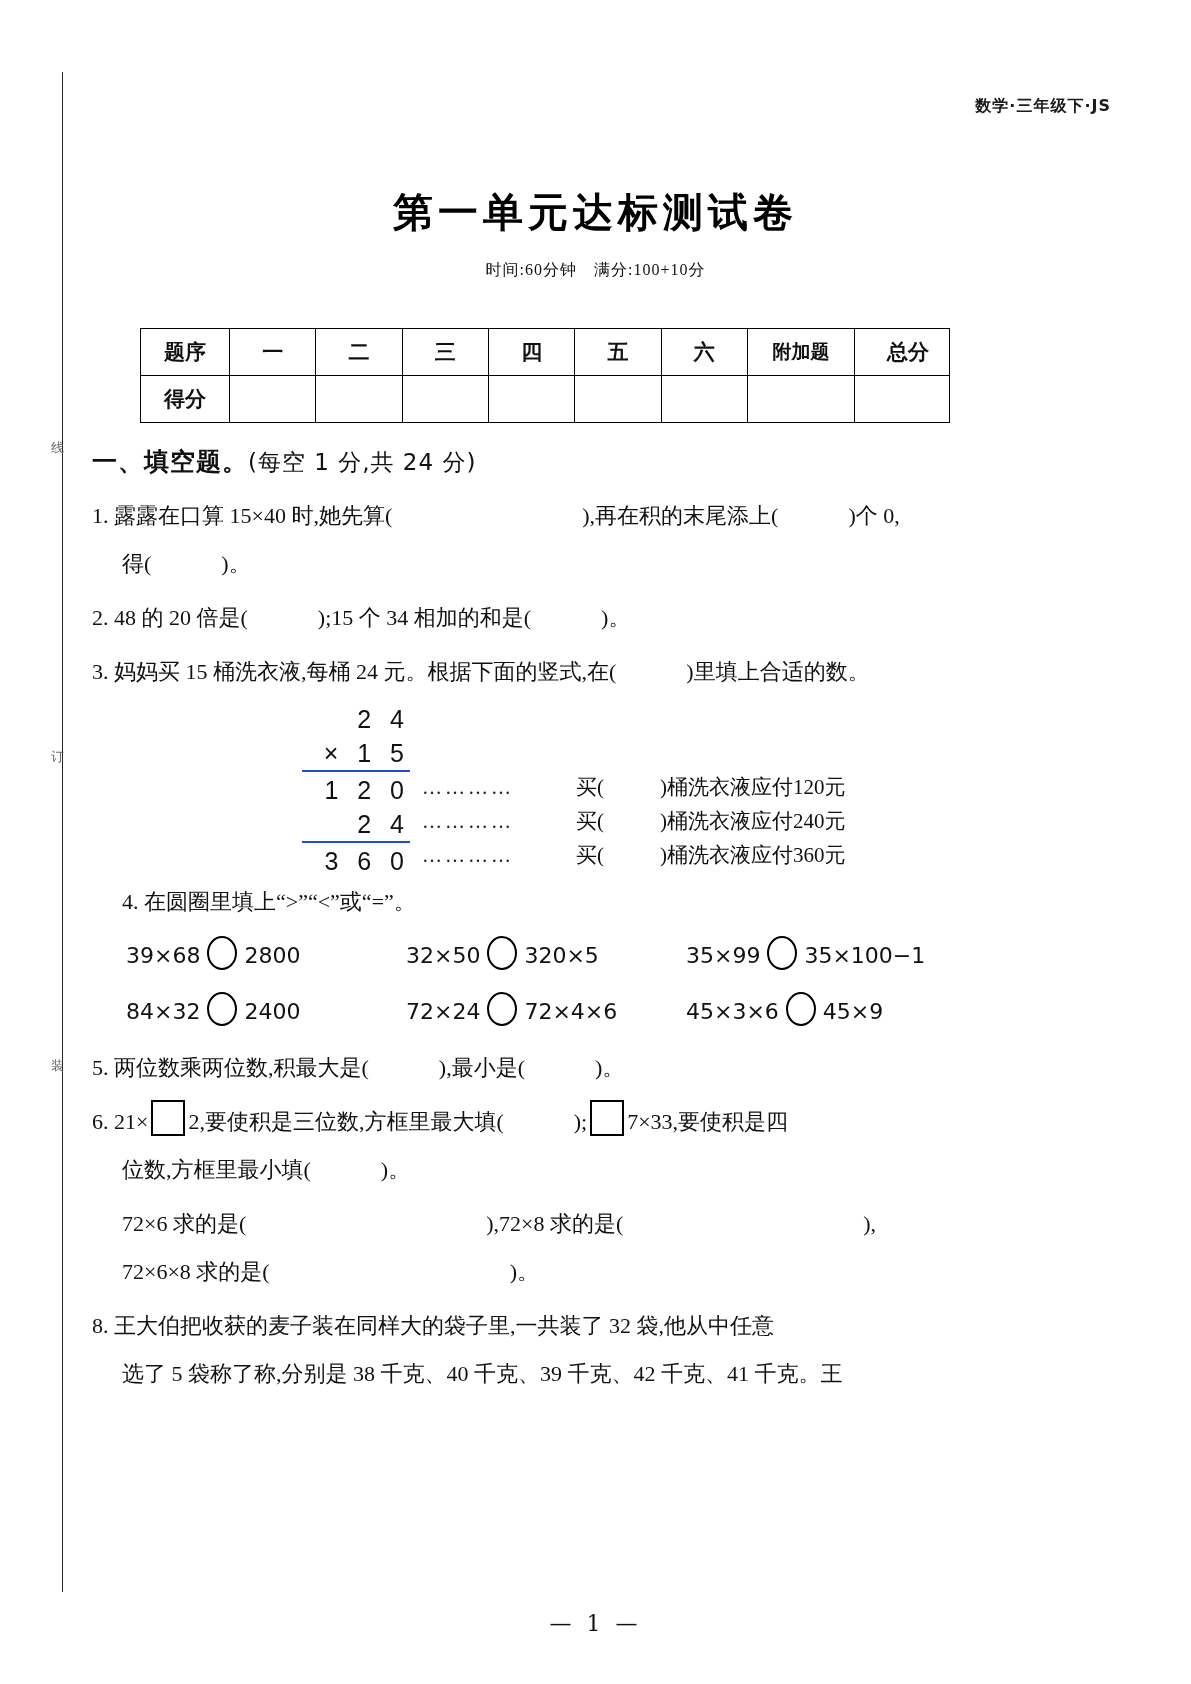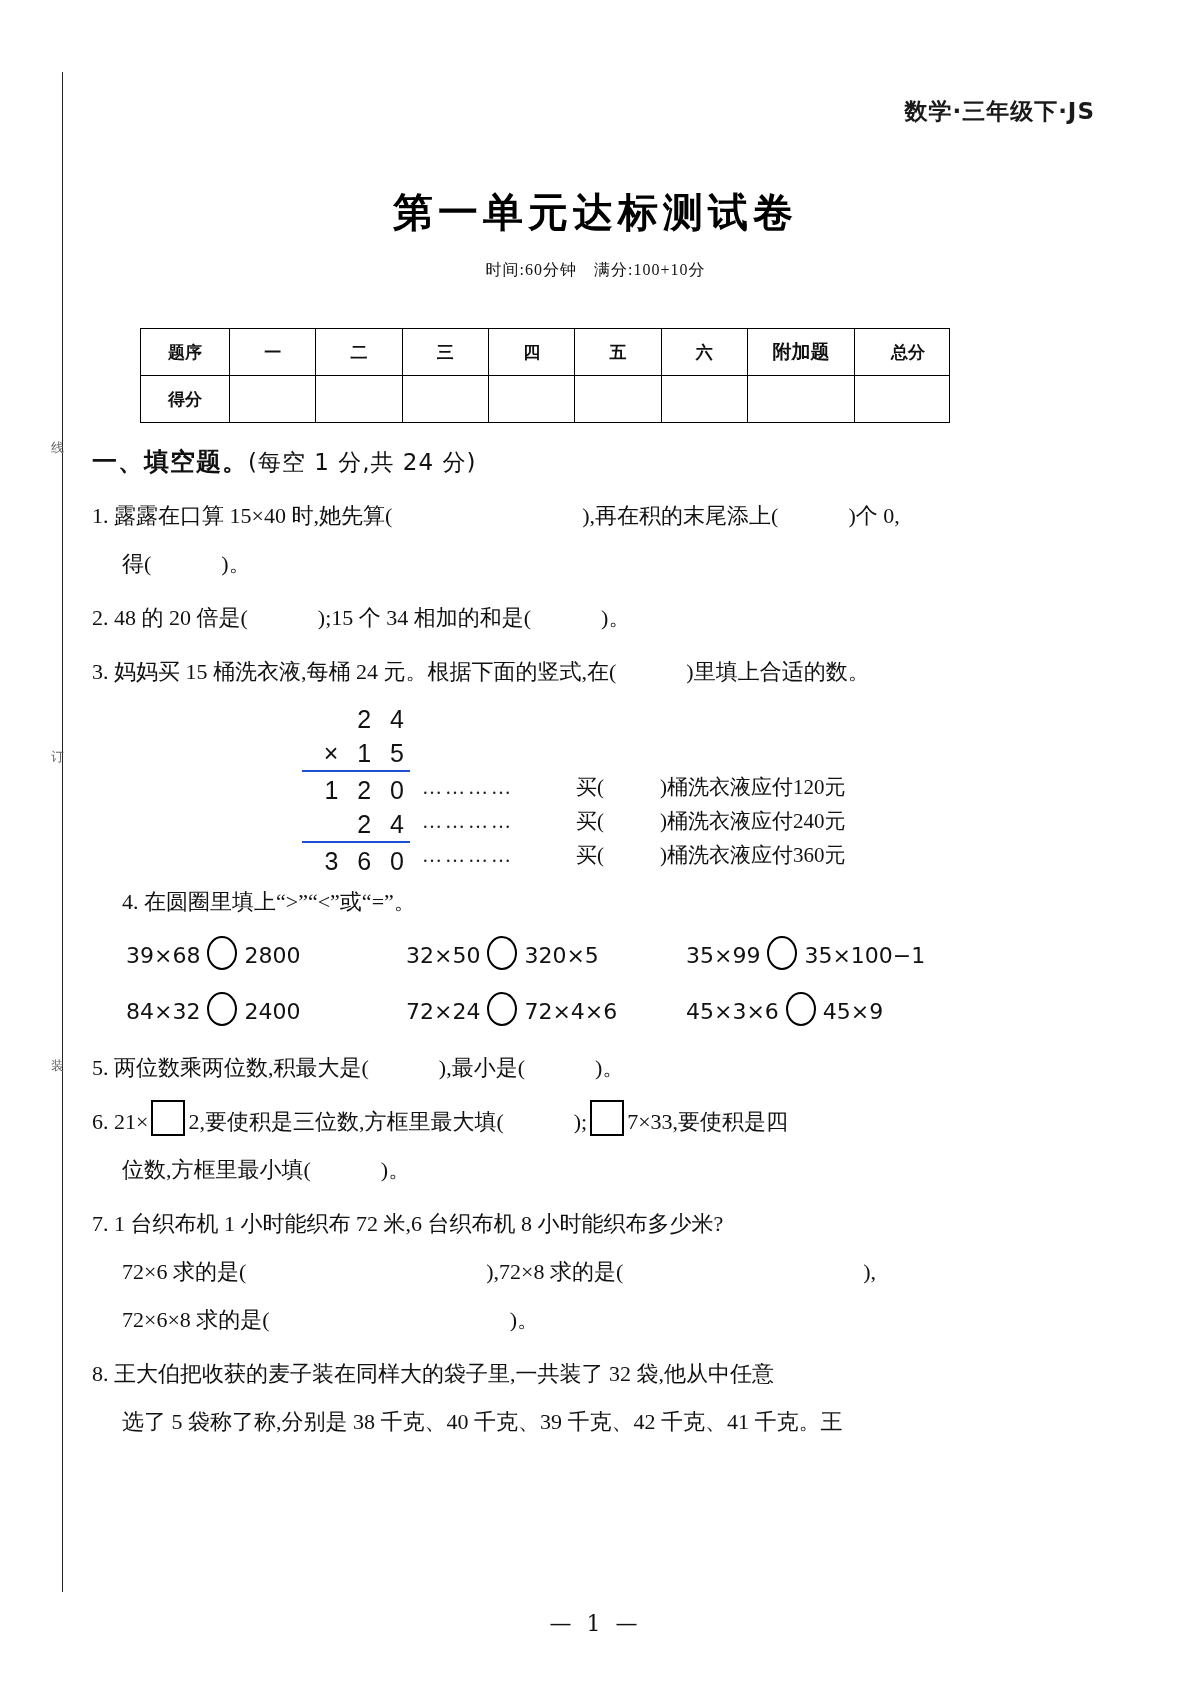--- a/index.html
+++ b/index.html
@@ -46,23 +46,23 @@
   .binding-marks span {
     writing-mode: vertical-rl;
     font-size: 13px;
     color: #666;
     letter-spacing: 2px;
   }
 
   
   .page-header {
     position: absolute;
-    right: 96px;
+    right: 80px;
     top: 96px;
-    font-size: 23px;
+    font-size: 16px;
     letter-spacing: 1px;
     font-family: "DejaVu Sans", "Liberation Sans", sans-serif;
     font-weight: 700;
     color: #1a1a1a;
   }
 
   
   .title-block {
     position: absolute;
     left: 0;
@@ -91,21 +91,21 @@
     top: 328px;
     border-collapse: collapse;
     width: 810px;
     table-layout: fixed;
   }
   .score-table td {
     border: 1.6px solid #000;
     height: 44px;
     text-align: center;
     vertical-align: middle;
-    font-size: 17px;
+    font-size: 21px;
     font-weight: 700;
     font-family: "DejaVu Sans", "Liberation Sans", sans-serif;
   }
   .score-table td.label-cell { width: 86px; }
   .score-table td.attach-cell { width: 104px; font-size: 19px; }
   .score-table td.total-cell { width: 80px; padding-left: 13px; }
 
   
   .content {
     position: absolute;
@@ -344,21 +344,20 @@
     <div class="q">
       <span class="q-line"><span>5. 两位数乘两位数,积最大是(</span><i class="sp-m"></i><span>),最小是(</span><i class="sp-m"></i><span>)。</span></span>
     </div>
 
     <div class="q">
       <span class="q-line"><span>6. 21×</span><span class="sqbox"></span><span>2,要使积是三位数,方框里最大填(</span><i class="sp-m"></i><span>);</span><span class="sqbox"></span><span>7×33,要使积是四</span></span>
       <span class="q-line indent"><span>位数,方框里最小填(</span><i class="sp-m"></i><span>)。</span></span>
     </div>
 
     <div class="q">
-      <span class="q-line">7. 1 台织布机 1 小时能织布 72 米,6 台织布机 8 小时能织布多少米?</span>
       <span class="q-line indent"><span>72×6 求的是(</span><i class="sp-xl"></i><span>),72×8 求的是(</span><i class="sp-xl"></i><span>),</span></span>
       <span class="q-line indent"><span>72×6×8 求的是(</span><i class="sp-xl"></i><span>)。</span></span>
     </div>
 
     <div class="q">
       <span class="q-line">8. 王大伯把收获的麦子装在同样大的袋子里,一共装了 32 袋,他从中任意</span>
       <span class="q-line indent">选了 5 袋称了称,分别是 38 千克、40 千克、39 千克、42 千克、41 千克。王</span>
     </div>
 
   </div>

